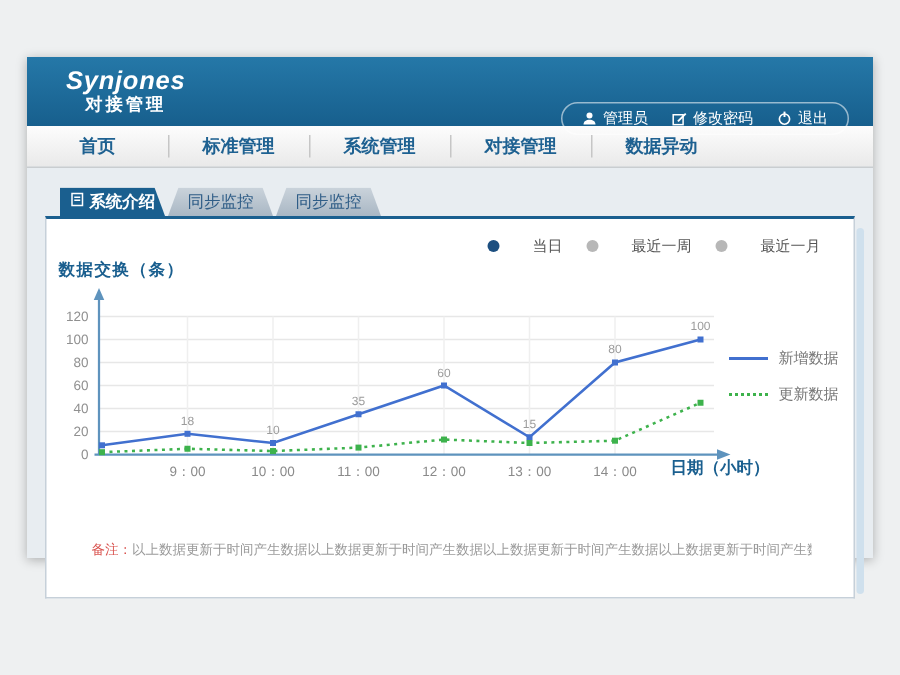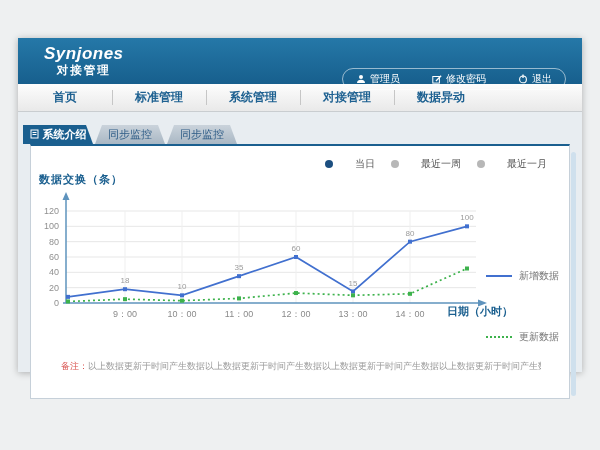--- a/index.html
+++ b/index.html
@@ -15,37 +15,37 @@
   
   .app-header{
     height:46px;background:linear-gradient(#2578a8,#175f8d);
     display:flex;align-items:center;position:relative;
   }
   .logo{margin-left:26px;line-height:1.1;text-align:center;}
   .logo-en{font-style:italic;font-weight:bold;font-size:17px;color:#fff;letter-spacing:.5px;}
   .logo-cn{font-size:11.5px;font-weight:bold;color:#fff;letter-spacing:2px;}
   .app-title{color:#fff;font-size:15px;margin-left:22px;letter-spacing:1.5px;}
   .user-pill{
-    margin-left:auto;margin-right:16px;display:flex;align-items:center;gap:32px;
+    margin-left:auto;margin-right:16px;display:flex;align-items:center;gap:16px;
     border:1px solid rgba(255,255,255,.55);border-radius:11px;padding:3px 13px;margin-top:36px;
   }
   .user-item{display:flex;align-items:center;gap:4px;color:#fff;font-size:10px;cursor:pointer;white-space:nowrap;}
   .user-item svg{display:block;}
   
   .nav{height:27px;background:linear-gradient(#fdfdfd,#e9e9e9);border-bottom:1px solid #c9cdd0;display:flex;}
   .nav-item{
     width:94px;display:flex;align-items:center;justify-content:center;
     color:#1e6191;font-weight:bold;font-size:12px;position:relative;cursor:pointer;
   }
   .nav-item + .nav-item::before{
     content:'';position:absolute;left:0;top:6px;bottom:6px;width:1px;background:#c6c6c6;
   }
   
   .content{position:relative;height:302px;}
-  .tabs{position:absolute;left:5px;top:13px;display:flex;height:19px;z-index:2;}
+  .tabs{position:absolute;left:22px;top:13px;display:flex;height:19px;z-index:2;}
   .tab{height:19px;display:flex;align-items:center;justify-content:center;font-size:11px;cursor:pointer;}
   .tab.active{
     width:70px;background:#1a5f8f;color:#fff;font-weight:bold;gap:4px;
     clip-path:polygon(0 0,calc(100% - 7px) 0,100% 100%,0 100%);
   }
   .tab.inactive{
     width:70px;background:linear-gradient(#cad3db,#a9b7c4);color:#2f5d87;margin-left:2px;
     clip-path:polygon(7px 0,calc(100% - 7px) 0,100% 100%,0 100%);
   }
   .panel{
@@ -53,21 +53,21 @@
     background:#fff;border:1px solid #c6d0d9;border-top:2px solid #1a5f8f;
   }
   .filters{position:absolute;top:11px;right:22px;display:flex;gap:16px;}
   .filter{display:flex;align-items:center;gap:22px;font-size:10px;color:#555;cursor:pointer;}
   .filter .dot{width:8px;height:8px;border-radius:50%;background:#b7b7b7;}
   .filter.selected .dot{background:#1c4f80;}
   .ylabel{position:absolute;left:8px;top:26px;color:#1a5f8f;font-weight:bold;font-size:11px;letter-spacing:1px;}
   .xlabel{position:absolute;left:416px;top:158px;color:#1a5f8f;font-weight:bold;font-size:11px;}
   #chart-svg{position:absolute;left:0;top:0;}
   .legend{position:absolute;right:10px;top:86px;display:flex;flex-direction:column;gap:10px;}
-  .legend-row{display:flex;align-items:center;gap:7px;font-size:10px;color:#777;margin-top:37px;}
+  .legend-row{display:flex;align-items:center;gap:7px;font-size:10px;color:#777;}
   .legend-row .swatch{width:26px;height:0;border-top:2px solid #888;}
   .note{position:absolute;left:30px;top:214px;width:480px;font-size:9px;color:#9a9a9a;white-space:nowrap;overflow:hidden;}
   .note-prefix{color:#d9534f;}
   .scrollbar{position:absolute;right:6px;top:40px;bottom:18px;width:5px;background:#cfe0ed;border-radius:3px;}
 </style>
 </head>
 <body>
 
 <div class="window">
 

